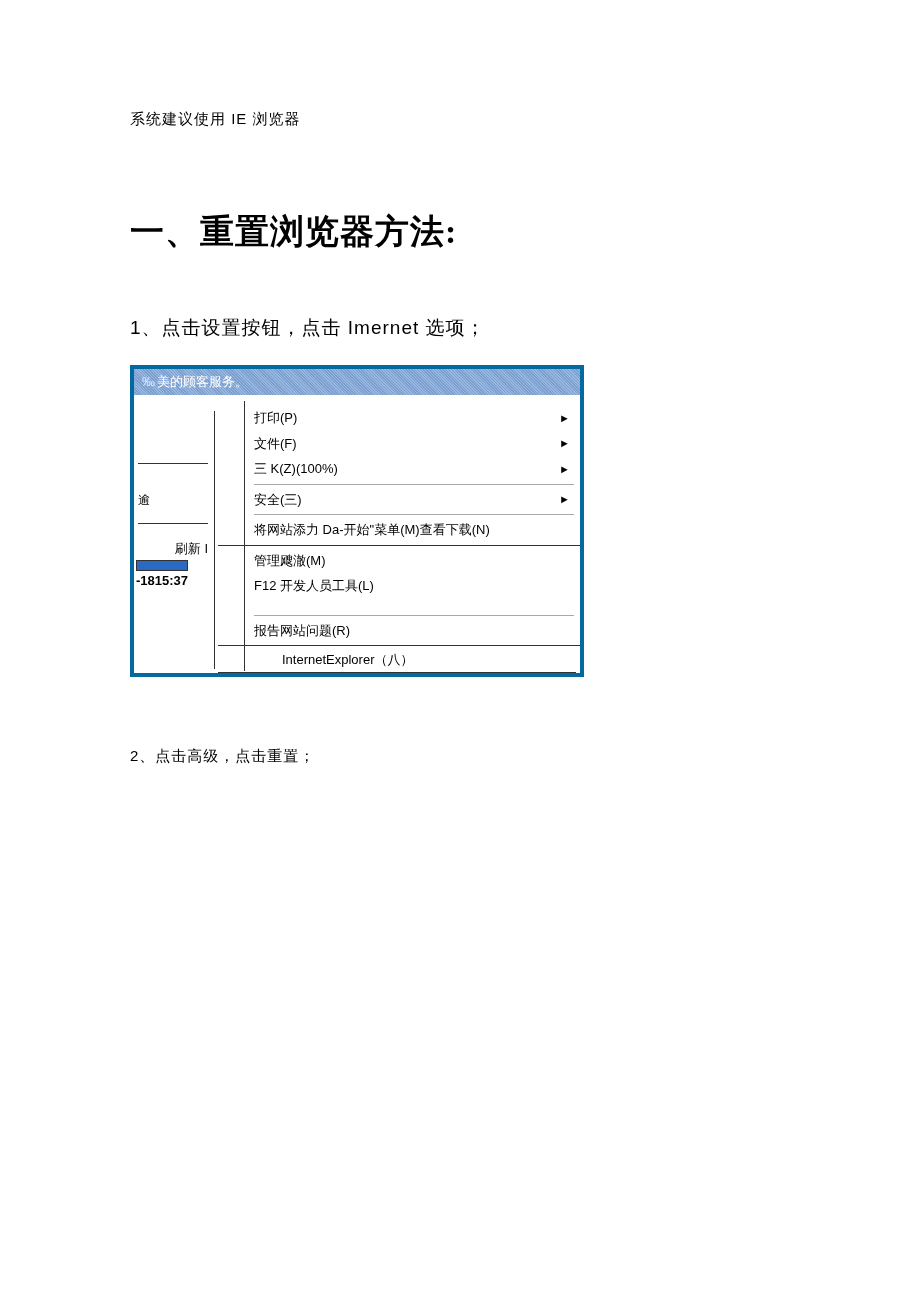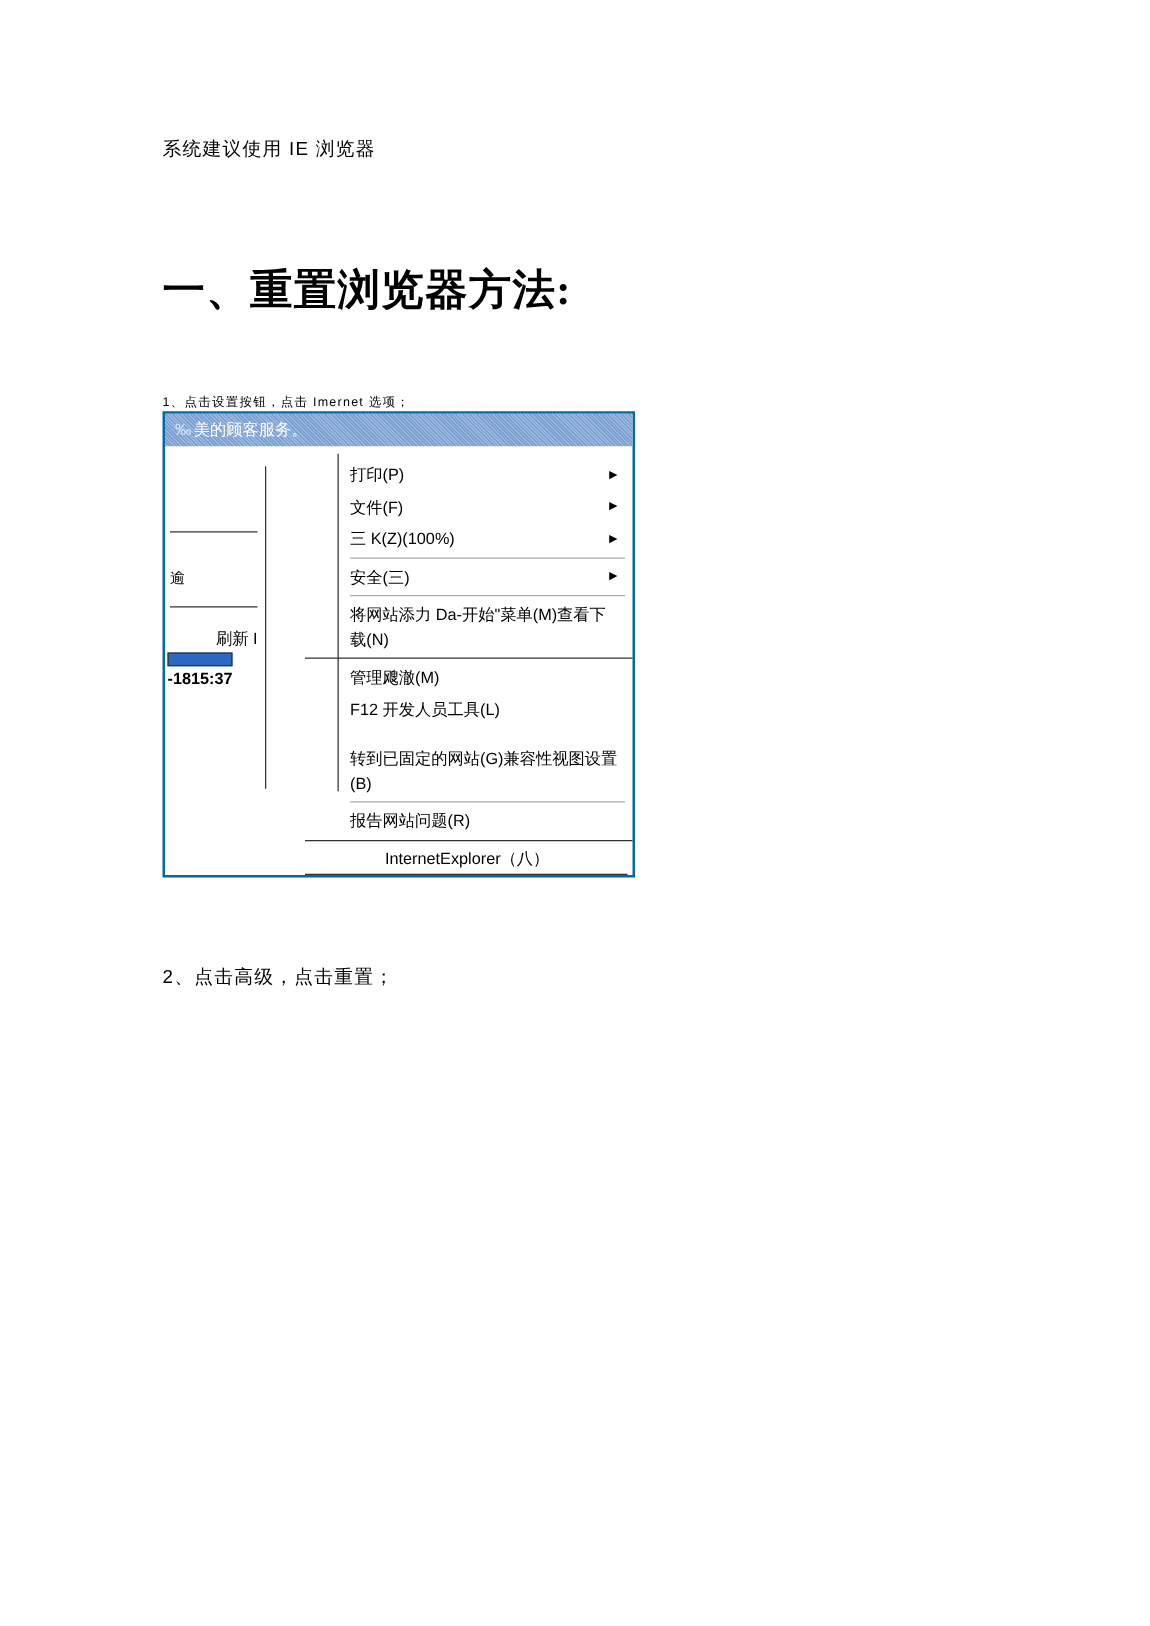--- a/index.html
+++ b/index.html
@@ -17,27 +17,27 @@
       margin-bottom: 80px;
     }
     .h1 {
       font-family: SimSun, serif;
       font-size: 34px;
       font-weight: 700;
       margin-bottom: 60px;
       letter-spacing: 1px;
     }
     .step {
-      font-size: 10px;
-      margin-bottom: 0;
+      font-size: 19px;
+      margin-bottom: 24px;
       letter-spacing: 1px;
     }
     .menu-box {
-      width: 378px;
-      border: 2px solid #0369a1;
+      width: 454px;
+      border: 4px solid #0369a1;
       position: relative;
     }
     .menu-title {
       background: repeating-linear-gradient(45deg, #7a9ecf 0, #7a9ecf 1px, #9ab8de 1px, #9ab8de 2px);
       color: #fff;
       font-size: 13px;
       padding: 4px 8px;
       font-weight: 500;
       text-align: left;
     }
@@ -93,21 +93,20 @@
     }
     .left-time {
       font-size: 13px;
       font-weight: 600;
       padding: 2px 2px 2px 2px;
     }
     .right-col {
       flex: 1;
       position: relative;
       padding-left: 4px;
-      margin-left: 28px;
     }
     .vline-right {
       position: absolute;
       top: 6px;
       left: 30px;
       width: 1px;
       height: 270px;
       background: #333;
     }
     .menu-item {
@@ -197,23 +196,20 @@
         <span>将网站添力 Da-开始"菜单(M)查看下载(N)</span>
       </div>
       <div class="menu-sep-full"></div>
       <div class="menu-item">
         <span>管理飕澈(M)</span>
       </div>
       <div class="menu-item">
         <span>F12 开发人员工具(L)</span>
       </div>
       <div style="height:14px"></div>
-      <div class="menu-item">
-        <span>转到已固定的网站(G)兼容性视图设置(B)</span>
-      </div>
       <div class="menu-sep"></div>
       <div class="menu-item">
         <span>报告网站问题(R)</span>
       </div>
       <div class="menu-sep-full"></div>
       <div class="sub-about">InternetExplorer（八）</div>
     </div>
   </div>
 </div>
 

